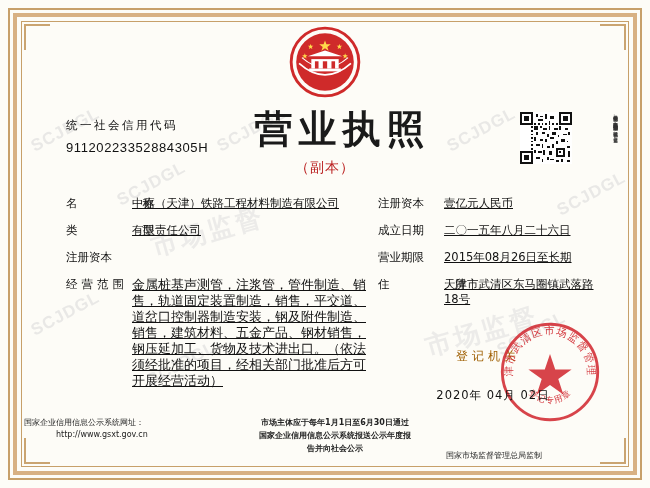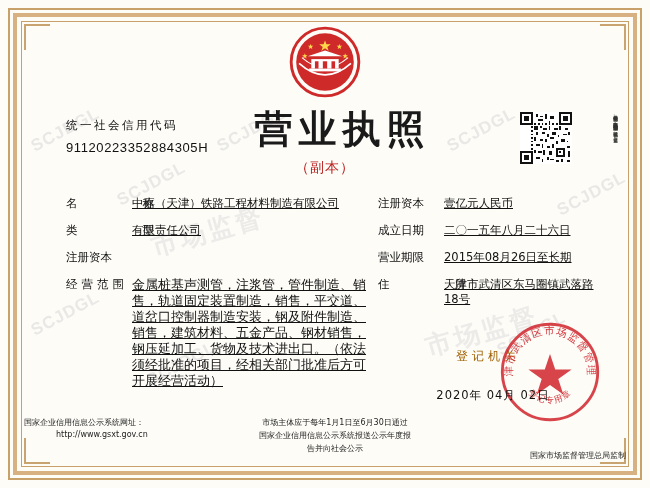--- a/index.html
+++ b/index.html
@@ -242,21 +242,21 @@
     right: 24px;
     bottom: 26px;
     display: flex;
     justify-content: space-between;
     align-items: flex-start;
     font-size: 8px;
     color: #222;
   }
   .footer-left { width: 200px; line-height: 1.5; }
   .footer-mid  { width: 210px; text-align: center; line-height: 1.6; }
-  .footer-right{ width: 180px; text-align: right; line-height: 1.5; margin-top: 33px; }
+  .footer-right{ width: 180px; text-align: left; line-height: 1.5; margin-top: 33px; }
   .footer-link { color: #222; padding-left: 32px; }
 </style>
 </head>
 <body>
 
 <div class="license">
 
   <div class="border-outer"></div>
   <div class="border-mid"></div>
   <div class="border-inner"></div>
@@ -465,19 +465,19 @@
       </text>
     </svg>
   </div>
 
   <div class="issue-date">2020年   04月   02日</div>
 
   <div class="footer">
     <div class="footer-left">
       <span>国家企业信用信息公示系统网址：</span><span class="footer-link">http://www.gsxt.gov.cn</span>
     </div>
-    <div class="footer-mid" style="white-space: pre-line;">市场主体应于每年1月1日至6月30日通过
+    <div class="footer-mid" style="white-space: pre-line; font-weight: bold;">市场主体应于每年1月1日至6月30日通过
 国家企业信用信息公示系统报送公示年度报
 告并向社会公示</div>
     <div class="footer-right">国家市场监督管理总局监制</div>
   </div>
 
 </div>
 
 </body></html>

